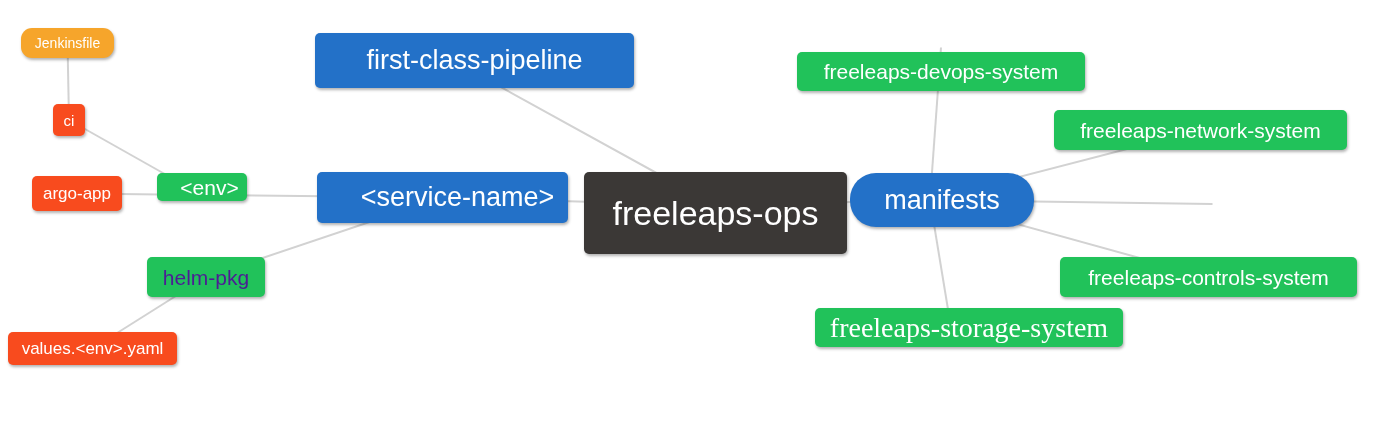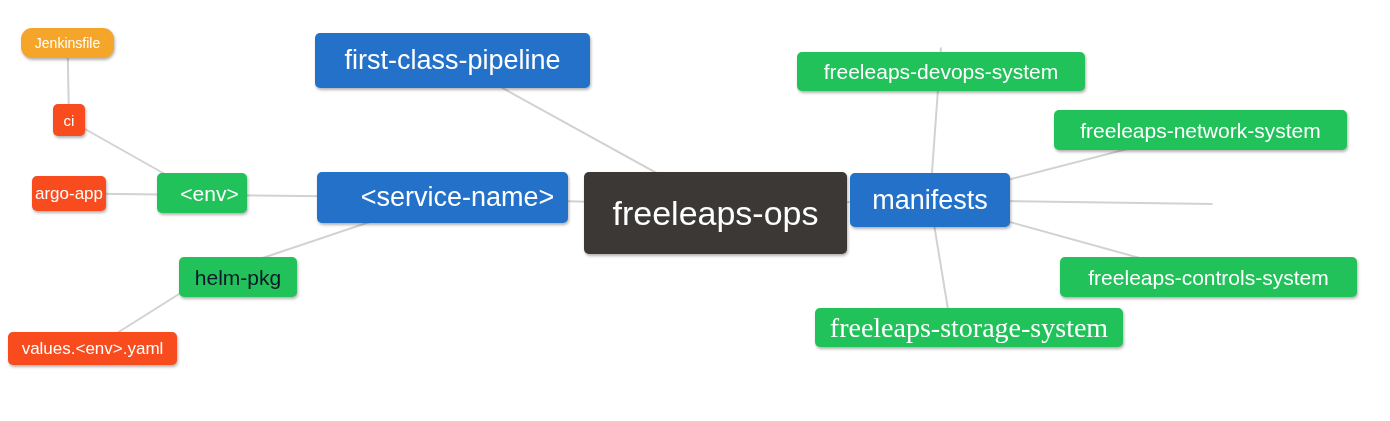--- a/index.html
+++ b/index.html
@@ -37,26 +37,26 @@
       <line x1="715.5" y1="205.5" x2="930" y2="200" stroke="#d2d2d2" stroke-width="2"></line>
       <line x1="930" y1="200" x2="941" y2="47.5" stroke="#d2d2d2" stroke-width="2"></line>
       <line x1="930" y1="200" x2="1200.5" y2="130" stroke="#d2d2d2" stroke-width="2"></line>
       <line x1="930" y1="200" x2="1212.5" y2="204" stroke="#d2d2d2" stroke-width="2"></line>
       <line x1="930" y1="200" x2="1208.5" y2="277" stroke="#d2d2d2" stroke-width="2"></line>
       <line x1="930" y1="200" x2="951" y2="327.5" stroke="#d2d2d2" stroke-width="2"></line>
     </svg>
   <div class="node-layer">
       <div class="node" style="left: 21px; top: 28px; width: 93px; height: 30px; font-size: 14px; background: rgb(246, 165, 43); color: rgb(255, 255, 255); border-radius: 11px;">Jenkinsfile</div>
       <div class="node" style="left: 53px; top: 104px; width: 32px; height: 32px; font-size: 15px; background: rgb(248, 75, 30); color: rgb(255, 255, 255);">ci</div>
-      <div class="node" style="left: 32px; top: 176px; width: 74px; height: 35px; font-size: 17px; background: rgb(248, 75, 30); color: rgb(255, 255, 255);">argo-app</div>
-      <div class="node" style="left: 157px; top: 173px; width: 90px; height: 40px; font-size: 21px; background: rgb(33, 194, 90); color: rgb(255, 255, 255); padding-left: 21px;">&lt;env&gt;</div>
-      <div class="node" style="left: 147px; top: 257px; width: 118px; height: 40px; font-size: 21px; background: rgb(33, 194, 90); color: #0f172a; margin-left: 32px;">helm-pkg</div>
+      <div class="node" style="left: 32px; top: 176px; width: 90px; height: 35px; font-size: 17px; background: rgb(248, 75, 30); color: rgb(255, 255, 255);">argo-app</div>
+      <div class="node" style="left: 157px; top: 173px; width: 90px; height: 28px; font-size: 21px; background: rgb(33, 194, 90); color: rgb(255, 255, 255); padding-left: 21px;">&lt;env&gt;</div>
+      <div class="node" style="left: 147px; top: 257px; width: 118px; height: 40px; font-size: 21px; background: rgb(33, 194, 90); color: #4c1d95;">helm-pkg</div>
       <div class="node" style="left: 8px; top: 332px; width: 169px; height: 33px; font-size: 17px; background: rgb(248, 75, 30); color: rgb(255, 255, 255); text-align: right;">values.&lt;env&gt;.yaml</div>
-      <div class="node" style="left: 315px; top: 33px; width: 275px; height: 55px; font-size: 27px; background: rgb(35, 113, 200); color: rgb(255, 255, 255);">first-class-pipeline</div>
+      <div class="node" style="left: 315px; top: 33px; width: 319px; height: 55px; font-size: 27px; background: rgb(35, 113, 200); color: rgb(255, 255, 255);">first-class-pipeline</div>
       <div class="node" style="left: 317px; top: 172px; width: 251px; height: 51px; font-size: 27px; background: rgb(35, 113, 200); color: rgb(255, 255, 255); padding-left: 36px;">&lt;service-name&gt;</div>
       <div class="node" style="left: 584px; top: 172px; width: 263px; height: 82px; font-size: 34px; background: rgb(59, 56, 54); color: rgb(255, 255, 255);">freeleaps-ops</div>
-      <div class="node" style="left: 850px; top: 173px; width: 160px; height: 54px; font-size: 27px; background: rgb(35, 113, 200); color: rgb(255, 255, 255);">manifests</div>
+      <div class="node" style="left: 850px; top: 173px; width: 184px; height: 54px; font-size: 27px; background: rgb(35, 113, 200); color: rgb(255, 255, 255); border-radius: 26px;">manifests</div>
       <div class="node" style="left: 797px; top: 28px; width: 288px; height: 39px; font-size: 21px; background: rgb(33, 194, 90); color: rgb(255, 255, 255); margin-top: 24px;">freeleaps-devops-system</div>
       <div class="node" style="left: 1054px; top: 110px; width: 293px; height: 40px; font-size: 21px; background: rgb(33, 194, 90); color: rgb(255, 255, 255);">freeleaps-network-system</div>
       <div class="node" style="left: 1060px; top: 257px; width: 297px; height: 40px; font-size: 21px; background: rgb(33, 194, 90); color: rgb(255, 255, 255);">freeleaps-controls-system</div>
       <div class="node" style="left: 815px; top: 308px; width: 308px; height: 39px; font-size: 28px; background: rgb(33, 194, 90); color: rgb(255, 255, 255); font-family: Liberation Serif, serif;">freeleaps-storage-system</div>
     </div>
 </div>
 
 </body></html>

